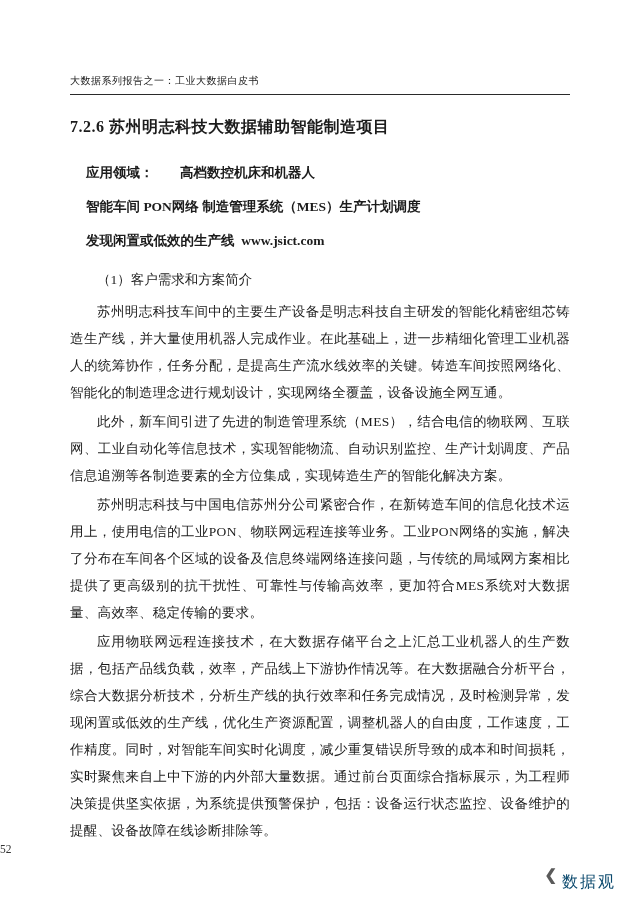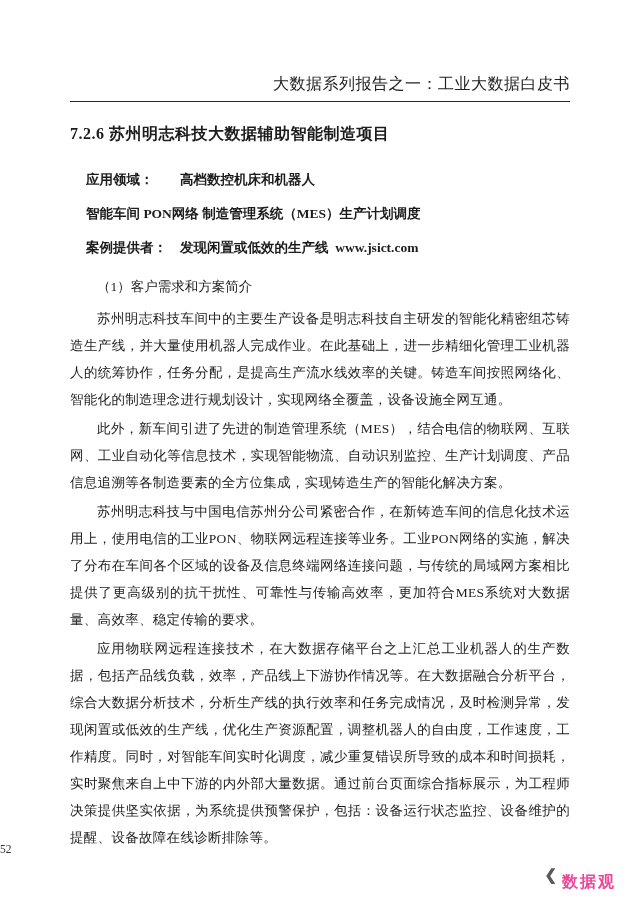--- a/index.html
+++ b/index.html
@@ -16,22 +16,22 @@
     box-shadow: 0 0 6px rgba(0,0,0,0.18);
     font-family: "Liberation Serif", "DejaVu Serif", serif;
     color: #1c1c1c;
     overflow: hidden;
     box-sizing: border-box;
   }
   .page-header {
     padding: 74px 70px 0 70px;
   }
   .header-text {
-    text-align: right;
-    font-size: 16px;
+    text-align: left;
+    font-size: 10px;
     color: #222;
     letter-spacing: 0.5px;
     padding-bottom: 6px;
   }
   .header-rule {
     border-bottom: 1.5px solid #2a2a2a;
   }
   .content {
     padding: 22px 70px 0 70px;
   }
@@ -88,23 +88,23 @@
     gap: 5px;
     font-family: "Liberation Sans", sans-serif;
   }
   .logo-icon {
     color: #5a5a5a;
     font-size: 15px;
     font-weight: bold;
     line-height: 1;
   }
   .logo-text {
-    color: #ec4899;
+    color: #0c4a6e;
     font-size: 16px;
-    font-weight: bold;
+    font-weight: normal;
     letter-spacing: 2px;
     margin-top: 16px;
   }
 </style>
 </head>
 <body>
 
 <div class="page">
 
   <div class="page-header">
@@ -119,21 +119,20 @@
     <div class="field-row">
       <span class="field-label">应用领域：</span>
       <span class="field-value">高档数控机床和机器人</span>
     </div>
 
     <div class="field-row">
       <span class="field-value">智能车间 PON网络 制造管理系统（MES）生产计划调度</span>
     </div>
 
     <div class="field-row">
-      <span class="field-label">案例提供者：</span>
       <span class="field-value">发现闲置或低效的生产线  www.jsict.com</span>
     </div>
 
     <div class="sub-heading">（1）客户需求和方案简介</div>
 
     <p class="body-paragraph">苏州明志科技车间中的主要生产设备是明志科技自主研发的智能化精密组芯铸造生产线，并大量使用机器人完成作业。在此基础上，进一步精细化管理工业机器人的统筹协作，任务分配，是提高生产流水线效率的关键。铸造车间按照网络化、智能化的制造理念进行规划设计，实现网络全覆盖，设备设施全网互通。</p>
     <p class="body-paragraph">此外，新车间引进了先进的制造管理系统（MES），结合电信的物联网、互联网、工业自动化等信息技术，实现智能物流、自动识别监控、生产计划调度、产品信息追溯等各制造要素的全方位集成，实现铸造生产的智能化解决方案。</p>
 
 
     <p class="body-paragraph">苏州明志科技与中国电信苏州分公司紧密合作，在新铸造车间的信息化技术运用上，使用电信的工业PON、物联网远程连接等业务。工业PON网络的实施，解决了分布在车间各个区域的设备及信息终端网络连接问题，与传统的局域网方案相比提供了更高级别的抗干扰性、可靠性与传输高效率，更加符合MES系统对大数据量、高效率、稳定传输的要求。</p>

